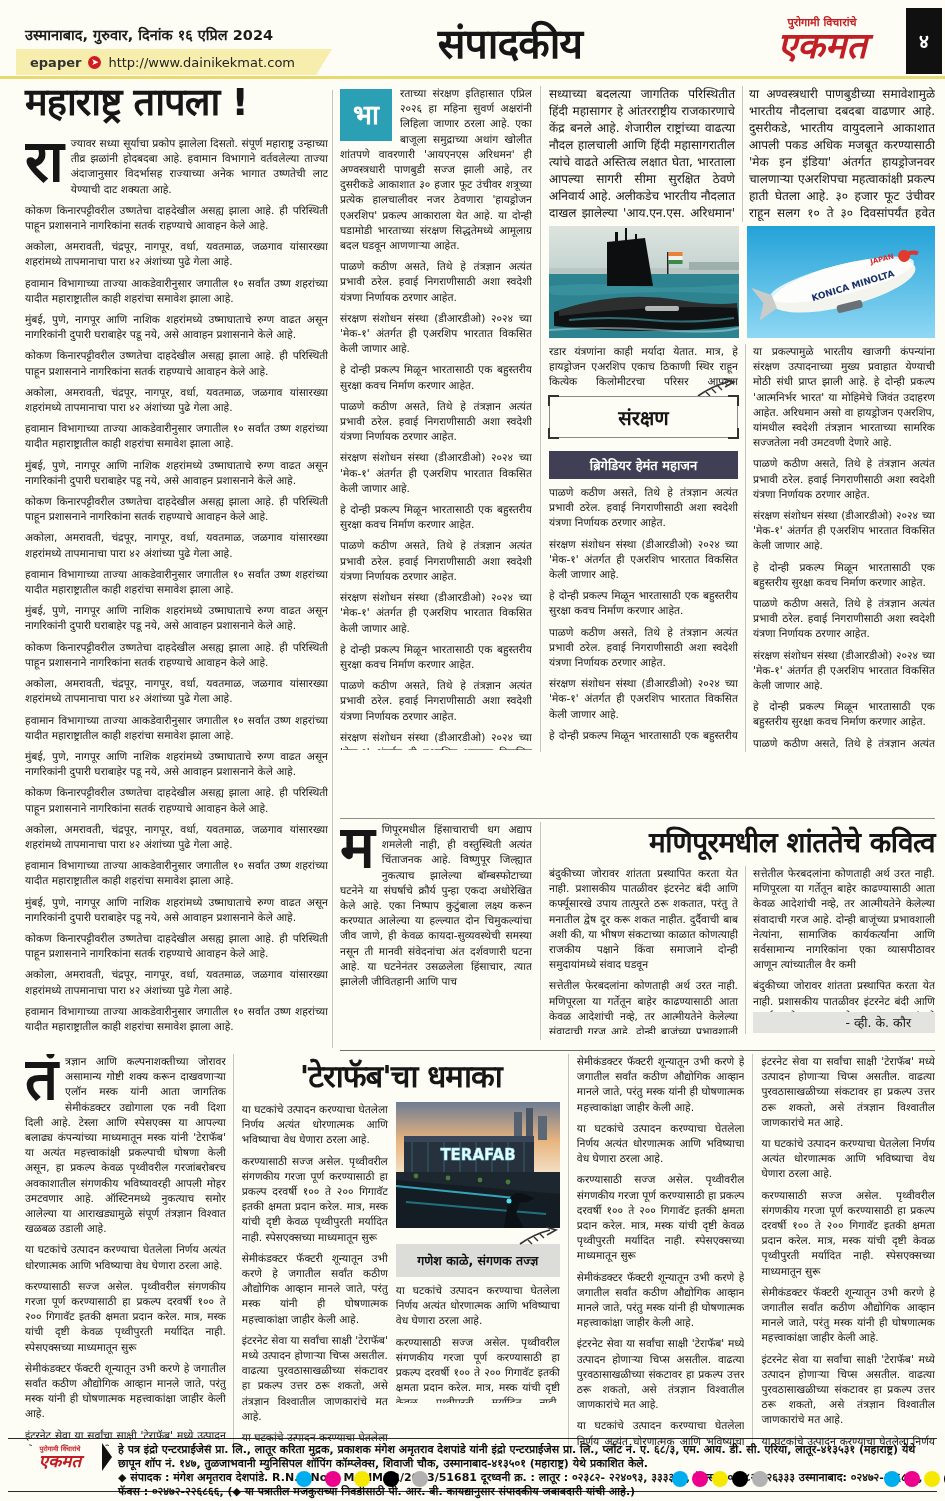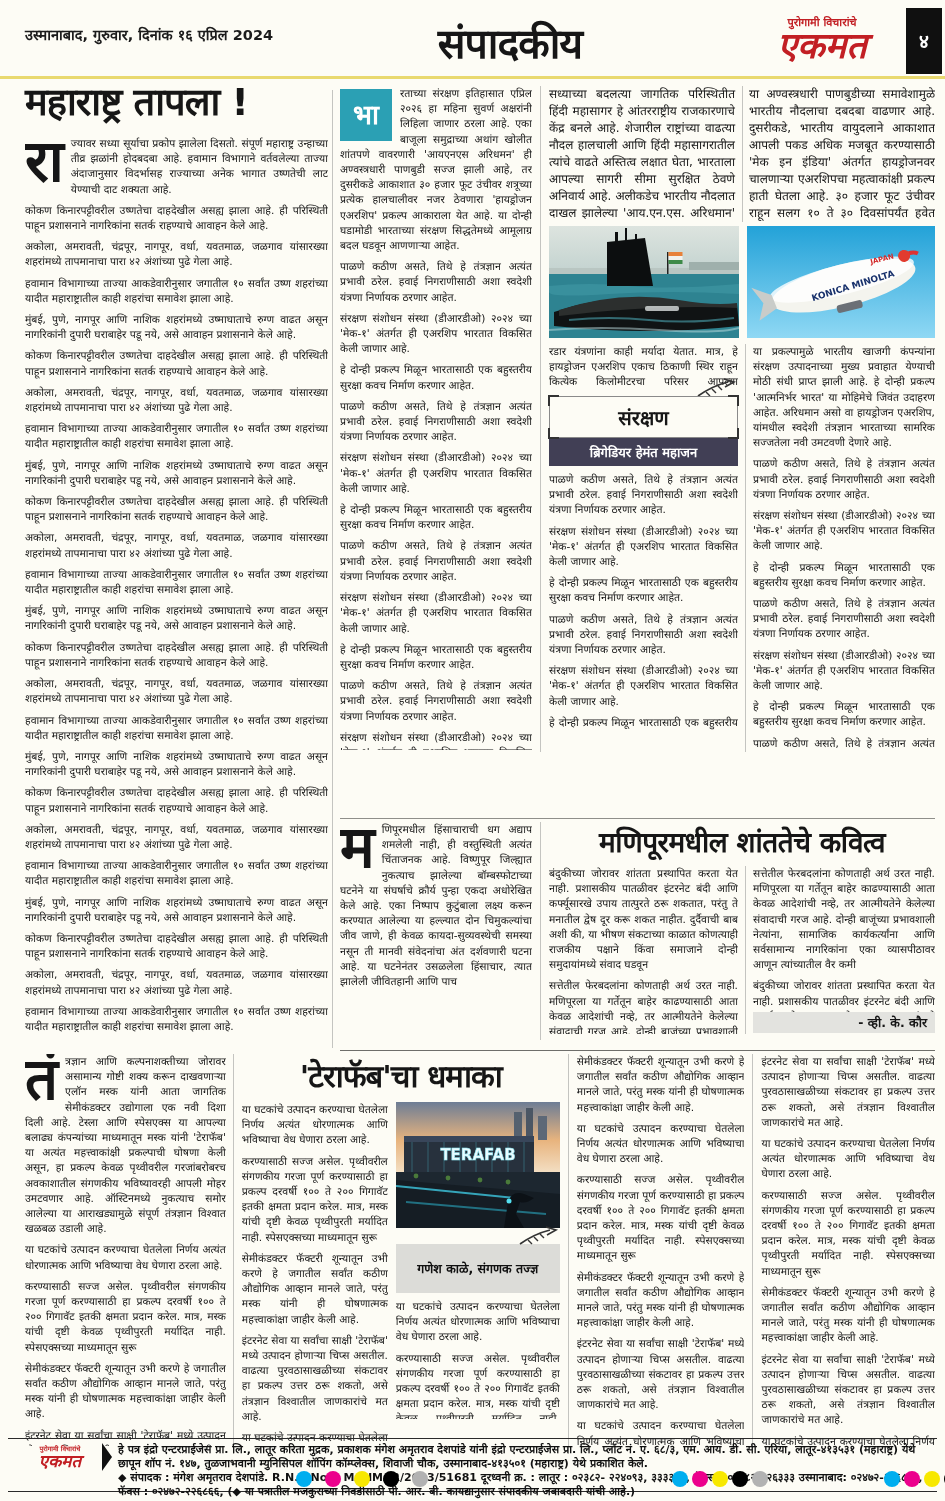--- a/index.html
+++ b/index.html
@@ -57,39 +57,39 @@
 
   
   .kicker{position:relative;margin:6px 0;}
   .kframe{position:relative;border:1px solid #8a8a8a;padding:7px 4px 6px;text-align:center;}
   .kframe .corner{position:absolute;width:9px;height:9px;border:0 solid #333;}
   .kframe .tl{left:-2px;top:-2px;border-left-width:2px;border-top-width:2px;}
   .kframe .tr{right:-2px;top:-2px;border-right-width:2px;border-top-width:2px;}
   .kframe .bl{left:-2px;bottom:-2px;border-left-width:2px;border-bottom-width:2px;}
   .kframe .br{right:-2px;bottom:-2px;border-right-width:2px;border-bottom-width:2px;}
   .klabel{font-size:20px;font-weight:800;}
-  .kbyline-dark{margin-top:0;background:#413f55;color:#fff;font-size:13px;font-weight:700;
+  .kbyline-dark{margin-top:13px;background:#413f55;color:#fff;font-size:13px;font-weight:700;
         text-align:center;padding:5px 2px;}
   .kbyline-gray{margin-top:0;background:#dcdcd8;color:#111;font-size:12.5px;font-weight:700;
-        text-align:center;padding:16px 2px;}
+        text-align:center;padding:8px 2px;}
   .quill{position:absolute;right:-2px;top:-20px;}
 
   
   .manipur{position:absolute;left:340px;top:822px;width:595px;height:226px;}
   .manipur .cols{display:flex;}
   .mpcol1{width:192px;padding-right:8px;border-right:1px solid #c4c4c0;}
   .mpcol1 .fill{height:218px;}
   .mp-right{width:386px;padding-left:8px;}
-  .mp-right h2{margin:0 0 6px;font-size:28px;font-weight:800;text-align:center;letter-spacing:-.5px;}
+  .mp-right h2{margin:0 0 6px;font-size:28px;font-weight:800;text-align:right;letter-spacing:-.5px;}
   .mp-two{display:flex;}
   .mp2{width:189px;padding-right:7px;border-right:1px solid #c4c4c0;}
   .mp3{width:182px;padding-left:7px;}
   .mp2 .fill{height:168px;}
   .mp3 .fill{height:146px;}
-  .byline-strip{background:#e3e3df;font-size:12.5px;font-weight:700;text-align:right;padding:2px 8px;}
+  .byline-strip{background:#e3e3df;font-size:12.5px;font-weight:400;text-align:right;padding:2px 24px;}
 
   
   .bottom{position:absolute;left:25px;top:1054px;width:910px;height:400px;display:flex;}
   .bcolA{width:206px;padding-right:7px;border-right:1px solid #c4c4c0;}
   .bcolA .fill{height:392px;}
   .bmid{width:326px;padding:0 8px;border-right:1px solid #c4c4c0;}
   .bmid h2{margin:0 0 6px;font-size:31px;font-weight:800;text-align:center;letter-spacing:-1px;}
   .bmid-cols{display:flex;gap:8px;}
   .bcolB{width:146px;}
   .bcolB .fill{height:340px;}
@@ -120,20 +120,25 @@
 
   figure{margin:0;} svg{display:block;}
 </style>
 </head>
 <body>
 
 <div class="page">
 
   <div class="dateline">उस्मानाबाद, गुरुवार, दिनांक १६ एप्रिल 2024</div>
 
+  <div class="epaper-strip">
+    <span class="epaper-label">epaper</span>
+    <span class="link-dot">➤</span>
+    <span class="site-url">http://www.dainikekmat.com</span>
+  </div>
 
   <div class="section-title">संपादकीय</div>
 
   <div class="masthead">
     <span class="tagline">पुरोगामी विचारांचे</span>
     <span class="name">एकमत</span>
   </div>
 
   <div class="pagenum-box">
     <span>४</span>

